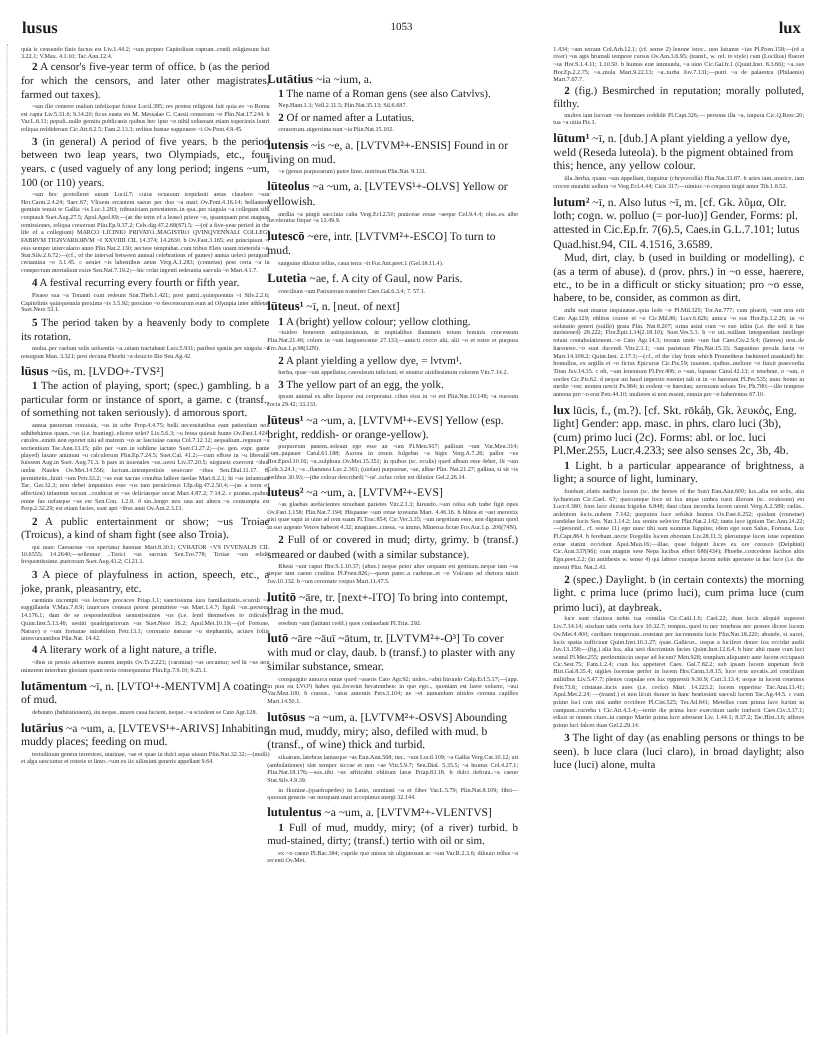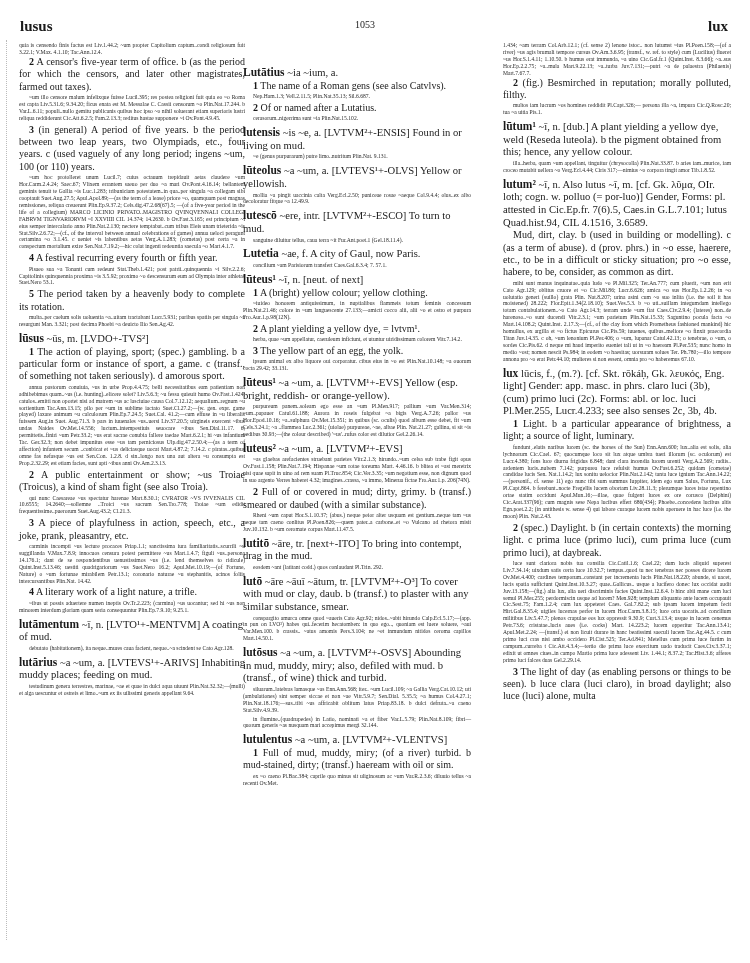--- a/index.html
+++ b/index.html
@@ -83,21 +83,21 @@
       <div class="sense ind"><span class="num">2</span> <span>Full of or covered in mud; dirty, grimy. b (transf.) smeared or daubed (with a similar substance).</span></div>
       <div class="cit ind">Rheni ~um caput Hor.S.1.10.37; (abus.) neque peior alter usquam est gentium..neque tam ~us neque tam caeno conlitus Pl.Poen.826;—quem pater..a carbone..et ~o Vulcano ad rhetora misit Juv.10.132. b ~um ceromate corpus Mart.11.47.5.</div>
       <div class="hw-line"><span class="hw">lutitō</span> <span>~āre, tr. [next+-ITO] To bring into contempt, drag in the mud.</span></div>
       <div class="cit ind">eosdem ~ant (latitant codd.) quos conlaudant Pl.Trin. 292.</div>
       <div class="hw-line"><span class="hw">lutō</span> <span>~āre ~āuī ~ātum, tr. [LVTVM²+-O³] To cover with mud or clay, daub. b (transf.) to plaster with any similar substance, smear.</span></div>
       <div class="cit ind">conspargito amurca omne quod ~aueris Cato Agr.92; nidos..~abit hirundo Calp.Ecl.5.17;—(app. in pun on LVO³) habes qui..fecerim hecatomben: in quo ego.., quoniam est luere soluere, ~aui Var.Men.100. b crassis.. ~atus amomis Pers.3.104; ne ~et inmundum nitidos ceroma capillos Mart.14.50.1.</div>
       <div class="hw-line"><span class="hw">lutōsus</span> <span>~a ~um, a. [LVTVM²+-OSVS] Abounding in mud, muddy, miry; also, defiled with mud. b (transf., of wine) thick and turbid.</span></div>
       <div class="cit ind">siluarum..latebras lamasque ~as Enn.Ann.568; iter.. ~um Lucil.109; ~a Gallia Verg.Cat.10.12; uti (ambulationes) sint semper siccae et non ~ae Vitr.5.9.7; Sen.Dial. 5.35.5; ~a humus Col.4.27.1; Plin.Nat.18.176;—sus..tibi ~us affricabit oblitum latus Priap.83.18. b dulci defruta..~a caeno Stat.Silv.4.9.39.</div>
       <div class="cit ind">in flumine..(quadrupedes) in Latio, nominati ~a et fiber Var.L.5.79; Plin.Nat.8.109; fibri—quorum generis ~as nusquam mari accepimus mergi 32.144.</div>
       <div class="hw-line"><span class="hw">lutulentus</span> <span>~a ~um, a. [LVTVM²+-VLENTVS]</span></div>
-      <div class="sense ind"><span class="num">1</span> <span>Full of mud, muddy, miry; (of a river) turbid. b mud-stained, dirty; (transf.) haeream with oil or sim.</span></div>
+      <div class="sense ind"><span class="num">1</span> <span>Full of mud, muddy, miry; (of a river) turbid. b mud-stained, dirty; (transf.) tertio with oil or sim.</span></div>
       <div class="cit ind">ex ~o caeno Pl.Bac.384; caprile quo minus sit uliginosum ac ~um Var.R.2.3.6; diluuio tellus ~a recenti Ov.Met.</div>
     </div>
   <div class="col col3" id="col2">
       <div class="cont">1.434; ~am terram Col.Arb.12.1; (cf. sense 2) lenone istoc.. non lutumst ~ius Pl.Poen.158;—(of a river) ~us agis brumali tempore cursus Ov.Am.3.6.95; (transf., w. ref. to style) cum (Lucilius) flueret ~us Hor.S.1.4.11; 1.10.50. b humus erat immunda, ~a uino Cic.Gal.fr.1 (Quint.Inst. 8.3.66); ~a..sus Hor.Ep.2.2.75; ~a..mula Mart.9.22.13; ~a..turba Juv.7.131;—putri ~a de palaestra (Philaenis) Mart.7.67.7.</div>
       <div class="sense ind"><span class="num">2</span> <span>(fig.) Besmirched in reputation; morally polluted, filthy.</span></div>
       <div class="cit ind">multos iam lucrum ~os homines reddidit Pl.Capt.326;— persona illa ~a, impura Cic.Q.Rosc.20; tua ~a uitia Pis.1.</div>
       <div class="hw-line"><span class="hw">lūtum¹</span> <span>~ī, n. [dub.] A plant yielding a yellow dye, weld (Reseda luteola). b the pigment obtained from this; hence, any yellow colour.</span></div>
       <div class="cit ind">illa..herba, quam ~um appellant, tinguitur (chrysocolla) Plin.Nat.33.87. b aries iam..murice, iam croceo mutabit uellera ~o Verg.Ecl.4.44; Ciris 317;—nimius ~o corpora tingit amor Tib.1.8.52.</div>
       <div class="hw-line"><span class="hw">lutum²</span> <span>~ī, n. Also lutus ~ī, m. [cf. Gk. λῦμα, OIr. loth; cogn. w. polluo (= por-luo)] Gender, Forms: pl. attested in Cic.Ep.fr. 7(6).5, Caes.in G.L.7.101; lutus Quad.hist.94, CIL 4.1516, 3.6589.</span></div>
       <div class="sense ind"><span>Mud, dirt, clay. b (used in building or modelling). c (as a term of abuse). d (prov. phrs.) in ~o esse, haerere, etc., to be in a difficult or sticky situation; pro ~o esse, habere, to be, consider, as common as dirt.</span></div>

